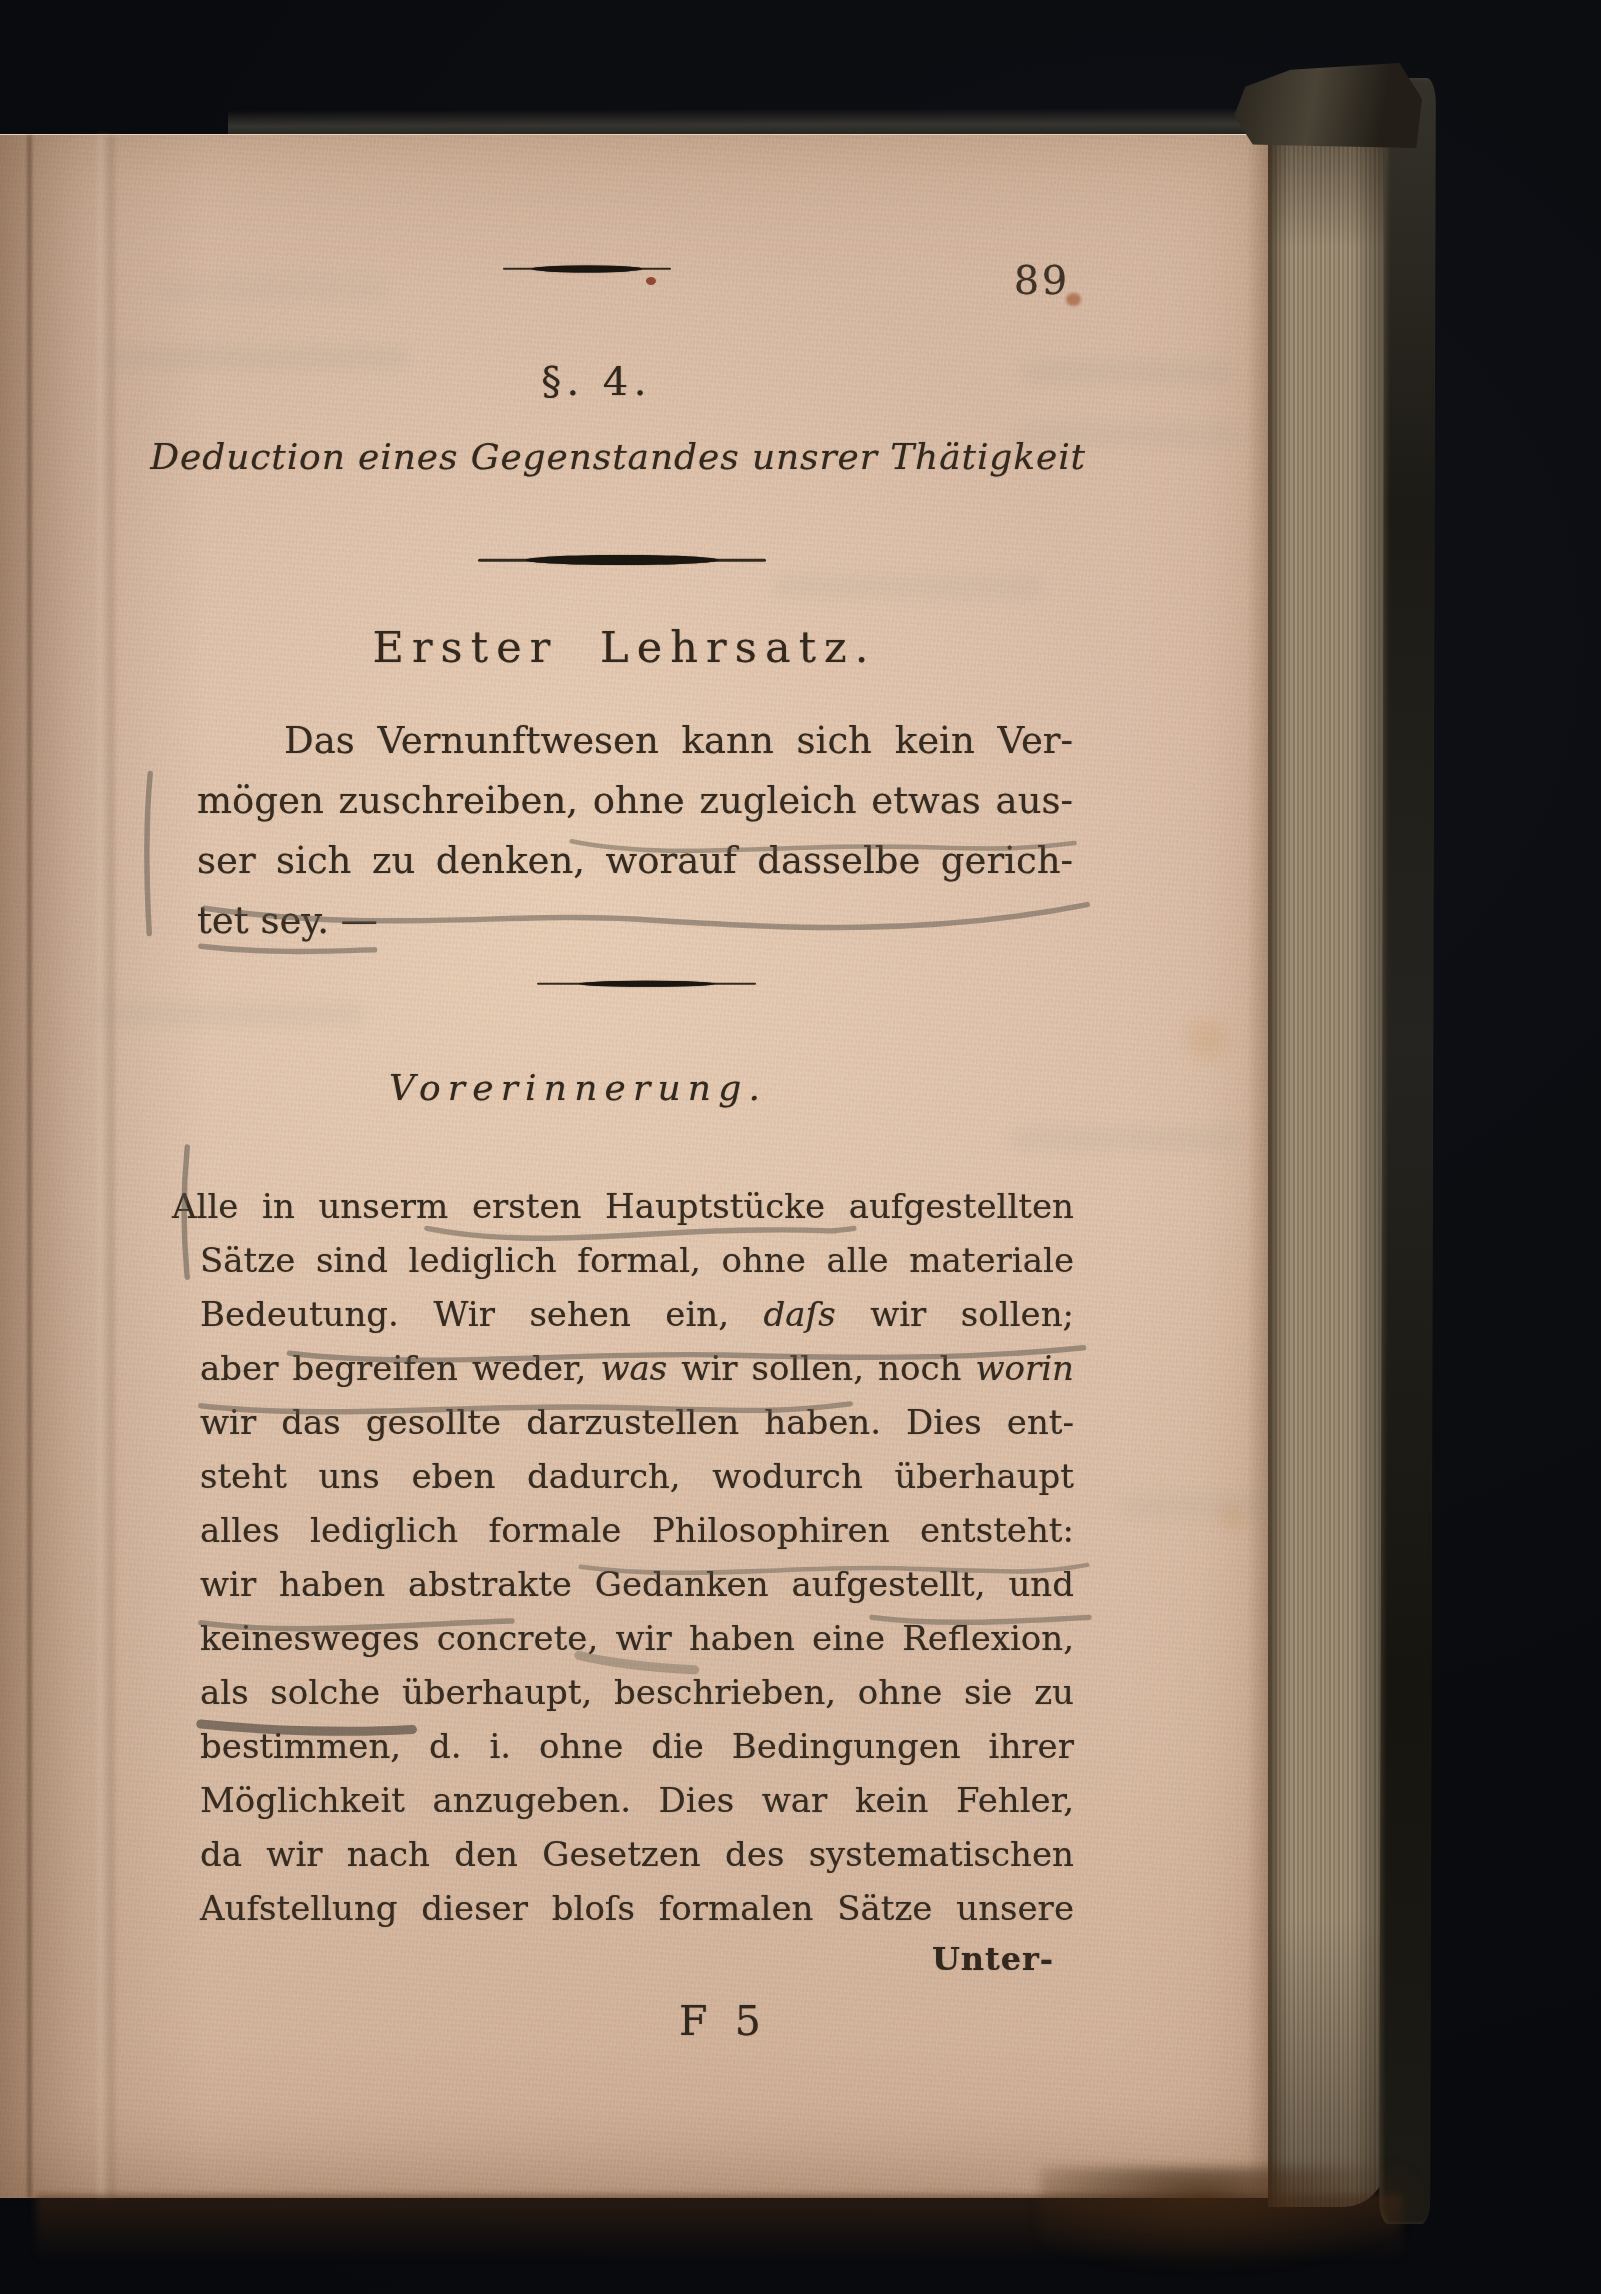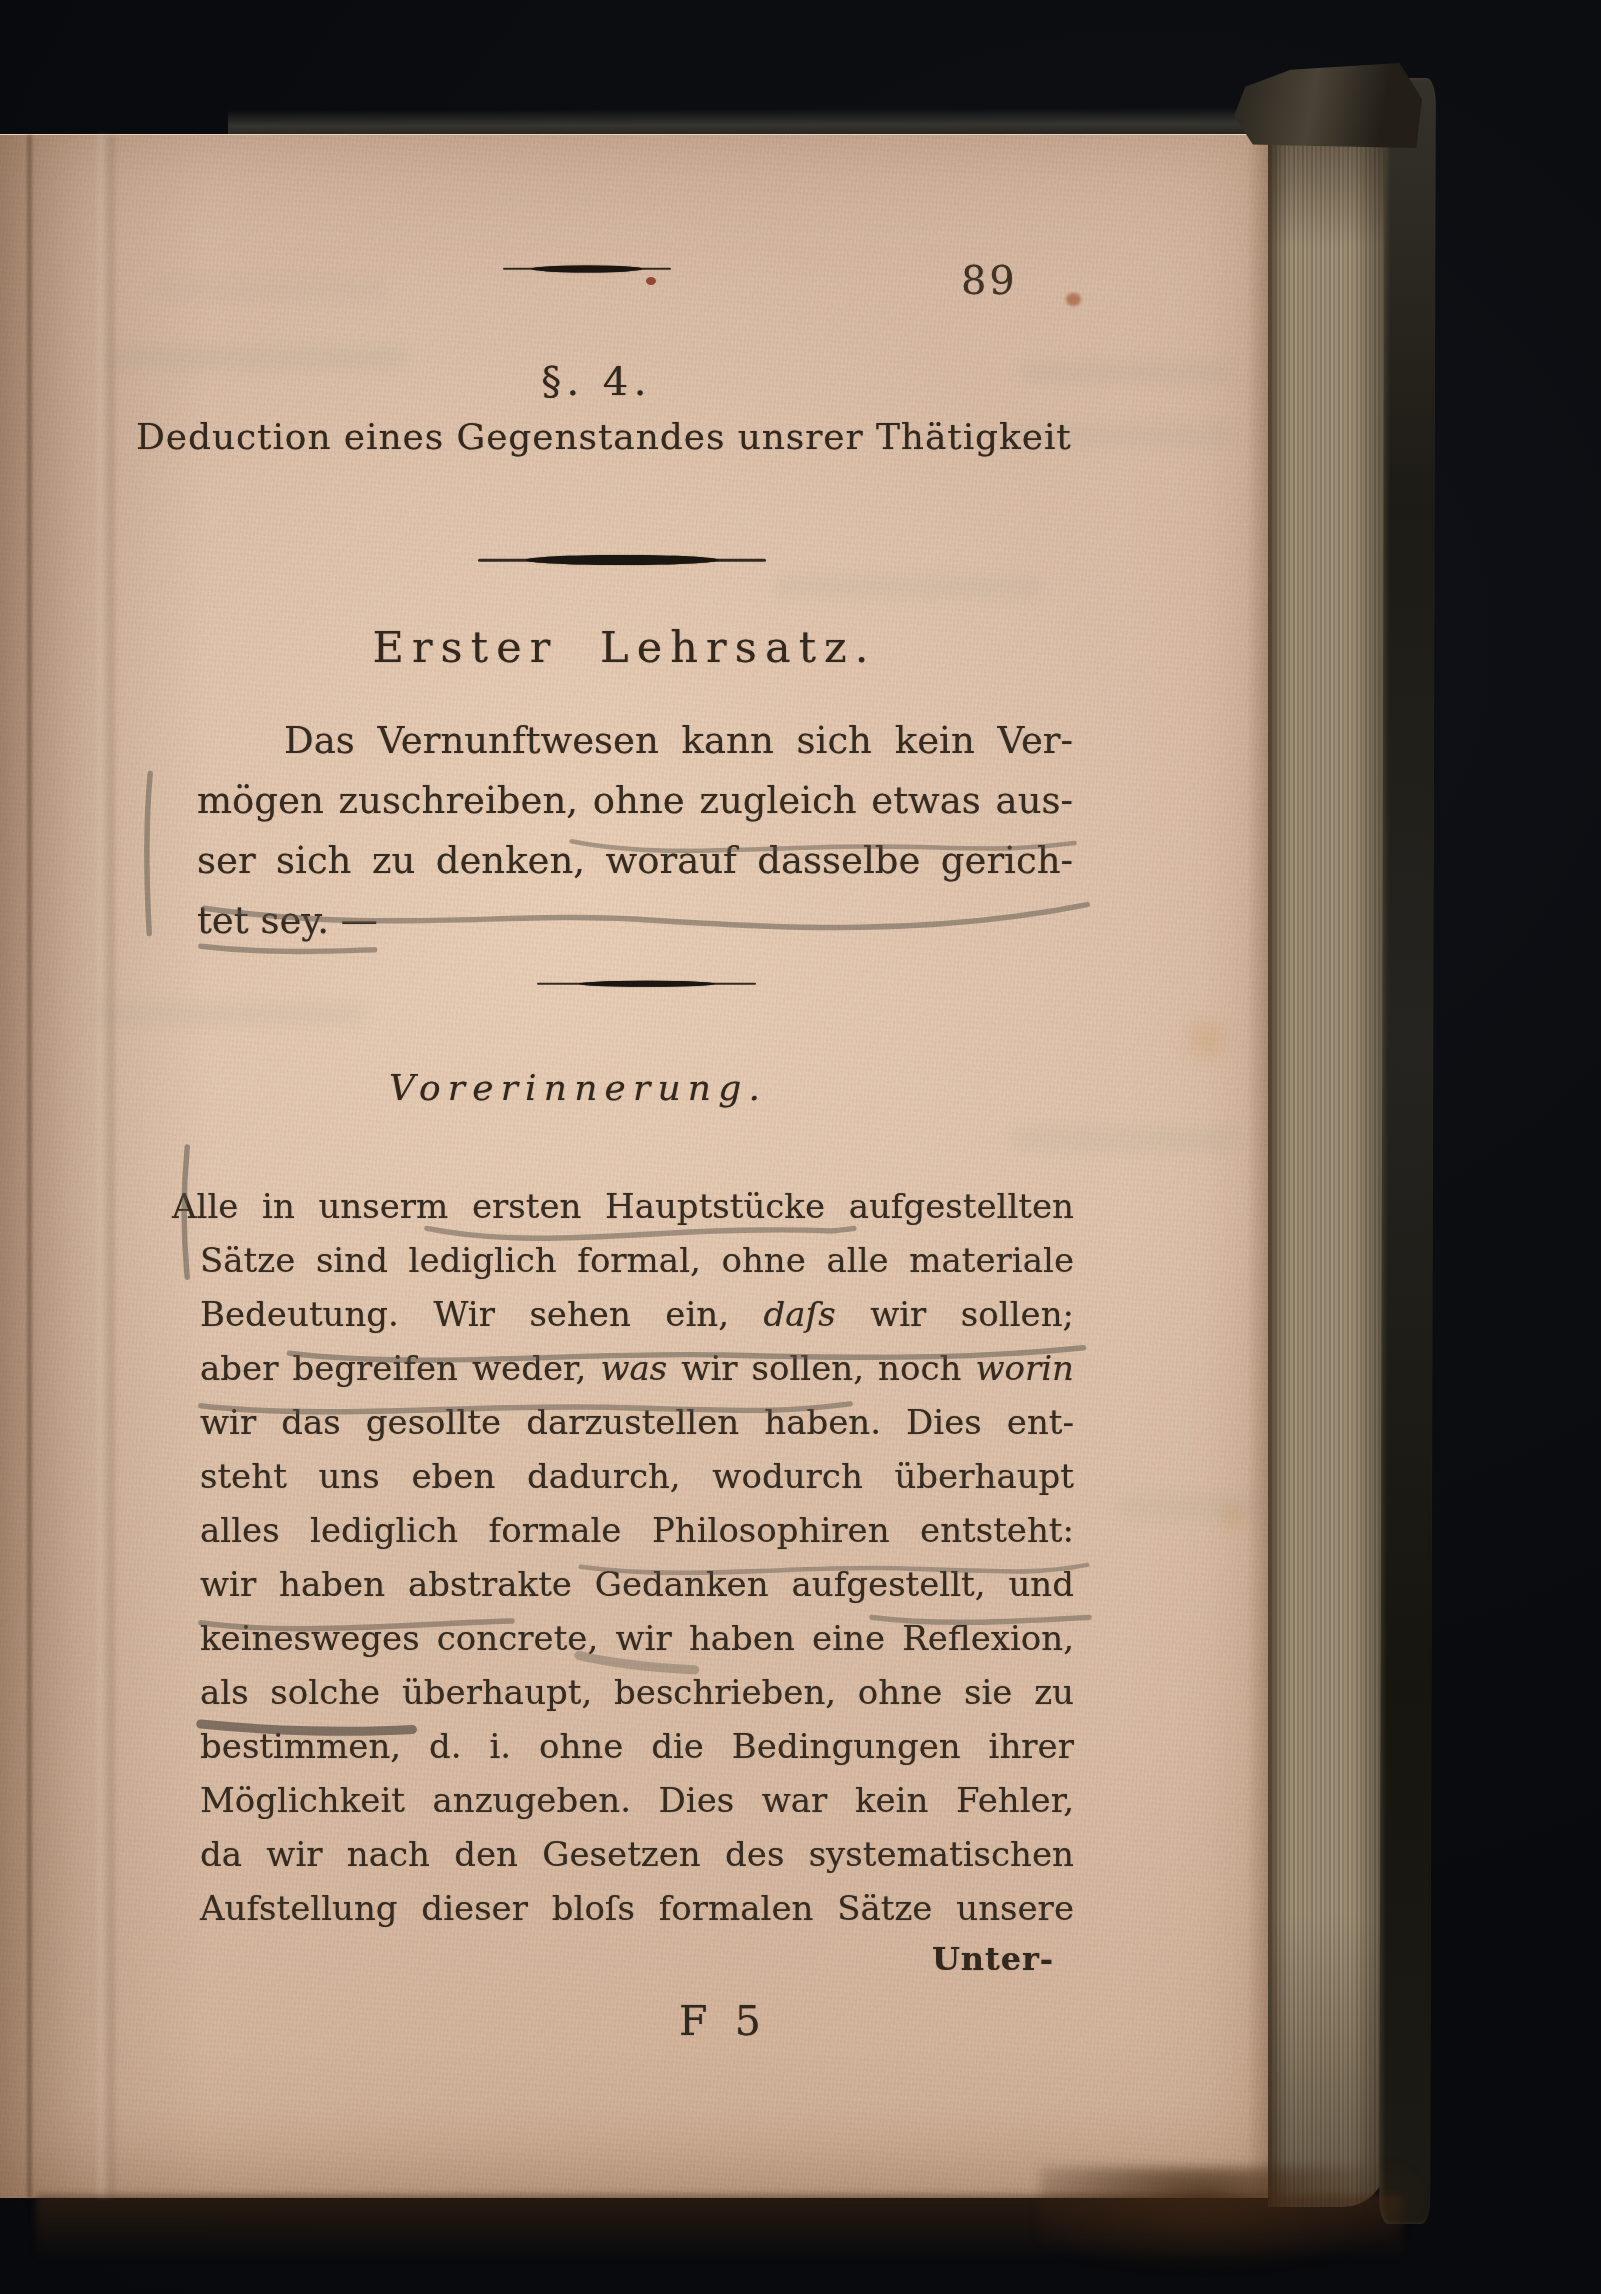--- a/index.html
+++ b/index.html
@@ -52,34 +52,34 @@
   .fox{position:absolute;border-radius:50%;}
   .fox.f1{left:646px;top:277px;width:10px;height:8.1px;background:#7e2a18;opacity:.8;}
   .fox.f2{left:1066px;top:293px;width:15.4px;height:12.7px;background:#93471f;opacity:.55;filter:blur(1.4px);}
   .fox.f3{left:1174px;top:1011px;width:65px;height:56px;opacity:.28;filter:blur(5.4px);
     background:radial-gradient(circle,#c08a4a, rgba(192,138,74,0) 70%);}
   .fox.f4{left:1209px;top:1498px;width:47px;height:38px;opacity:.2;filter:blur(4.5px);
     background:radial-gradient(circle,#b98a4e, rgba(185,138,78,0) 70%);}
   
   .ink{position:absolute;color:#33281d;text-shadow:0 0 1.1px rgba(51,40,29,.55);}
   .it{font-style:italic;}
-  .page-number{left:961px;top:257px;width:109px;text-align:left;font-size:40px;letter-spacing:2.7px;opacity:.92;}
+  .page-number{left:961px;top:257px;width:109px;text-align:right;font-size:40px;letter-spacing:2.7px;opacity:.92;}
   .rule{position:absolute;}
   .rule .hair{position:absolute;left:0;right:0;top:50%;height:2.7px;transform:translateY(-50%);
     background:#241d15;border-radius:1.8px;opacity:.92;}
   .rule .lens{position:absolute;left:50%;top:50%;transform:translate(-50%,-50%);
     background:#1c1611;border-radius:50%;box-shadow:0 0 0.9px #1c1611;}
   .rule1{left:503px;top:264px;width:168px;height:9px;}
   .rule1 .lens{width:110px;height:7.2px;}
   .rule2{left:478px;top:554px;width:288px;height:12.7px;}
   .rule2 .lens{width:192px;height:10px;}
   .rule3{left:537px;top:979px;width:219px;height:9px;}
   .rule3 .lens{width:136px;height:6.3px;}
   .section-mark{left:470px;top:358px;width:253px;text-align:center;font-size:40px;letter-spacing:5.4px;}
-  .title-1{left:136px;top:416px;width:950px;text-align:left;font-size:36px;letter-spacing:0.9px;}
+  .title-1{left:136px;top:436px;width:950px;text-align:right;font-size:36px;font-style:italic;letter-spacing:0.9px;}
   .title-2{left:136px;top:488px;width:950px;text-align:center;font-size:36px;font-style:italic;letter-spacing:0.9px;}
   .theorem-heading{left:326px;top:622px;width:597px;text-align:center;font-size:43px;letter-spacing:8.1px;word-spacing:20px;}
   .note-heading{left:389px;top:1067px;width:470px;font-size:36px;font-style:italic;letter-spacing:7.2px;}
   .para{position:absolute;color:#362b20;text-shadow:0 0 1.1px rgba(54,43,32,.5);}
   .p1{left:197px;top:711px;width:876px;font-size:37px;line-height:60px;}
   .p2{left:200px;top:1179px;width:874px;font-size:34px;line-height:54px;}
   .bline{text-align:justify;text-align-last:justify;white-space:nowrap;}
   .bline.no-just{text-align:left;text-align-last:left;}
   .p1 .bline.first{text-indent:87px;}
   .p2 .bline.outdent{margin-left:-28px;}

